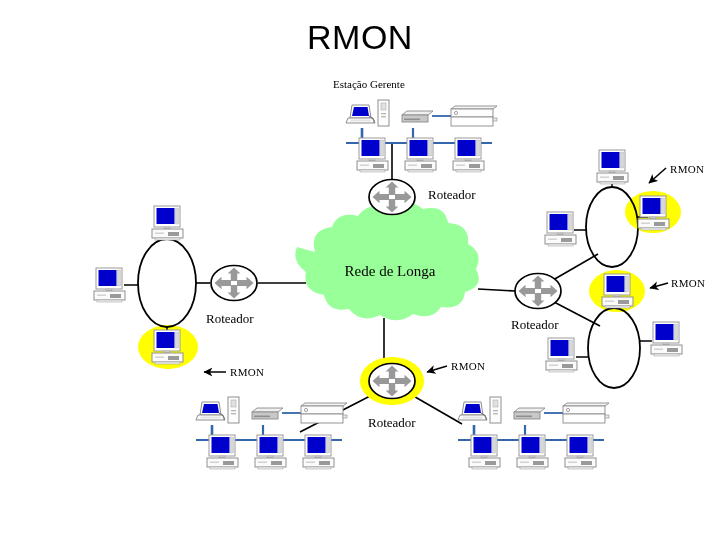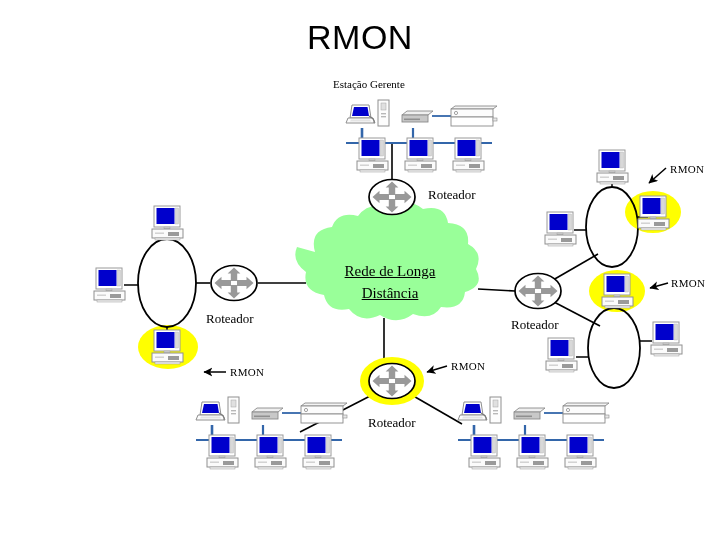--- a/index.html
+++ b/index.html
@@ -267,23 +267,22 @@
   <g stroke="#000000" stroke-width="1.5" fill="none">
     <line x1="666" y1="168" x2="649" y2="183" marker-end="url(#rmonArrow)"></line>
     <line x1="668" y1="283" x2="650" y2="288" marker-end="url(#rmonArrow)"></line>
     <line x1="226" y1="372" x2="204" y2="372" marker-end="url(#rmonArrow)"></line>
     <line x1="447" y1="366" x2="427" y2="372" marker-end="url(#rmonArrow)"></line>
   </g>
 </svg>
 
 <div class="lbl lbl-estacao" style="left:333px; top:78px;">Estação Gerente</div>
 
-<div class="cloud-text" style="left:300px; top:260px; width:180px;text-decoration:underline;">
+<div class="cloud-text" style="left:300px; top:260px; width:180px;">
   <div>Rede de Longa</div>
-  <div>Distância</div>
 </div>
 
 <div class="lbl lbl-roteador" style="left:428px; top:187px;">Roteador</div>
 <div class="lbl lbl-roteador" style="left:206px; top:311px;">Roteador</div>
 <div class="lbl lbl-roteador" style="left:511px; top:317px;">Roteador</div>
 <div class="lbl lbl-roteador" style="left:368px; top:415px;">Roteador</div>
 
 <div class="lbl lbl-rmon" style="left:670px; top:163px;">RMON</div>
 <div class="lbl lbl-rmon" style="left:671px; top:277px;">RMON</div>
 <div class="lbl lbl-rmon" style="left:230px; top:366px;">RMON</div>

